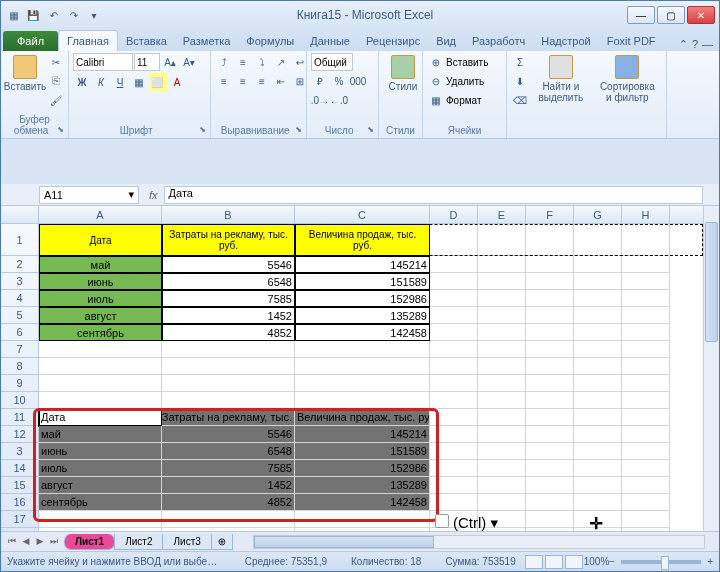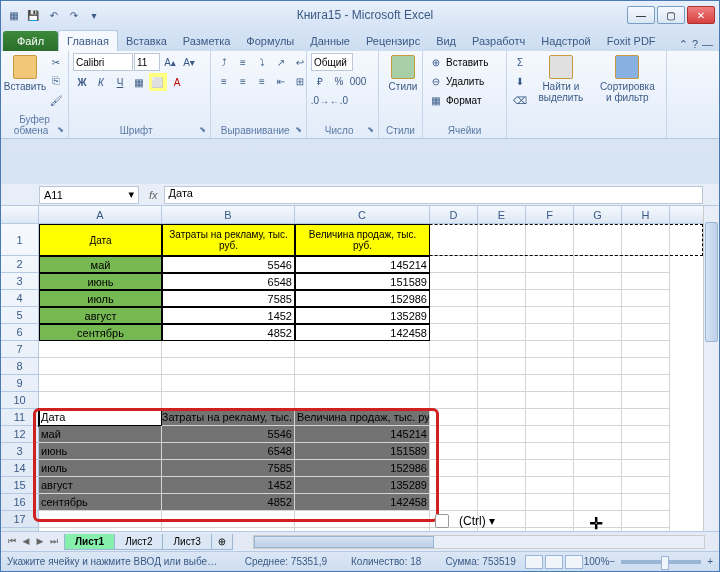--- a/index.html
+++ b/index.html
@@ -58,32 +58,32 @@
 .cell-row.tall { height: 32px; }
 .cell { border-right: 1px solid #d4d4d4; border-bottom: 1px solid #d4d4d4; font-size: 11px; padding: 0 2px; overflow: hidden; white-space: nowrap; display: flex; align-items: center; }
 .cell.right { justify-content: flex-end; padding-left: 24px; }
 .hdr-yellow { background: #ffff00; border: 1px solid #000 !important; text-align: center; justify-content: center; font-size: 10px; line-height: 1.1; white-space: normal; }
 .hdr-green { background: #76b852; border: 1px solid #000 !important; justify-content: center; }
 .data-b { border: 1px solid #000 !important; }
 .marching { outline: 1.5px dashed #000; outline-offset: -1px; }
 .paste-sel { background: #737373; }
 .paste-border { position: absolute; border: 3px solid #d02020; border-radius: 6px; pointer-events: none; }
 .active-cell { outline: 2px solid #000; outline-offset: -1px; background: #fff !important; }
-.ctrl-tag { position: absolute; font-size: 12px; display: flex; align-items: flex-start; gap: 10px; }
+.ctrl-tag { position: absolute; font-size: 15px; display: flex; align-items: flex-start; gap: 4px; }
 .ctrl-tag .ico { width: 14px; height: 14px; border: 1px solid #999; background: #fff; border-radius: 2px; }
 .vscroll { position: absolute; right: 0; top: 0; bottom: 0; width: 16px; background: #e8eef8; border-left: 1px solid #ccc; }
 .vscroll .thumb { position: absolute; left: 1px; right: 1px; top: 16px; height: 120px; background: linear-gradient(to right, #d5e3f5, #bcd0e8); border: 1px solid #9ab5d5; border-radius: 2px; }
 .cursor-plus { position: absolute; right: 100px; top: 290px; font-size: 16px; font-weight: bold; color: #000; }
 
 
 .sheet-bar { height: 20px; background: #e3eaf5; display: flex; align-items: center; border-top: 1px solid #b5c9e2; }
 .sheet-nav { display: flex; padding: 0 4px; }
 .sheet-nav span { width: 14px; text-align: center; font-size: 9px; color: #666; }
 .sheet-tab { padding: 2px 10px; font-size: 10px; border: 1px solid #9ab5d5; border-top: none; background: #dce7f5; margin-left: -1px; }
-.sheet-tab.active { background: #86efac; font-weight: bold; }
+.sheet-tab.active { background: #ec4899; font-weight: bold; border-radius: 7px; }
 .hscroll { flex: 1; height: 14px; background: #e8eef8; margin: 0 14px 0 20px; position: relative; border: 1px solid #ccc; }
 .hscroll .thumb { position: absolute; left: 0; top: 0; bottom: 0; width: 180px; background: linear-gradient(to bottom, #d5e3f5, #bcd0e8); border: 1px solid #9ab5d5; }
 
 
 .status-bar { height: 20px; background: linear-gradient(to bottom, #dce7f5, #cdddf0); display: flex; align-items: center; font-size: 10px; color: #3a5a85; padding: 0 6px; border-top: 1px solid #b5c9e2; }
 .status-left { flex: 1; overflow: hidden; text-overflow: ellipsis; white-space: nowrap; }
 .status-agg { padding: 0 8px; margin-left: 8px; }
 .view-btn { width: 18px; height: 14px; border: 1px solid #9ab5d5; background: #f0f5fc; margin: 0 1px; }
 .zoom-slider { width: 80px; height: 4px; background: #9ab5d5; margin: 0 6px; position: relative; }
 .zoom-slider::after { content: ''; position: absolute; left: 50%; top: -4px; width: 6px; height: 12px; background: #f0f5fc; border: 1px solid #9ab5d5; }

